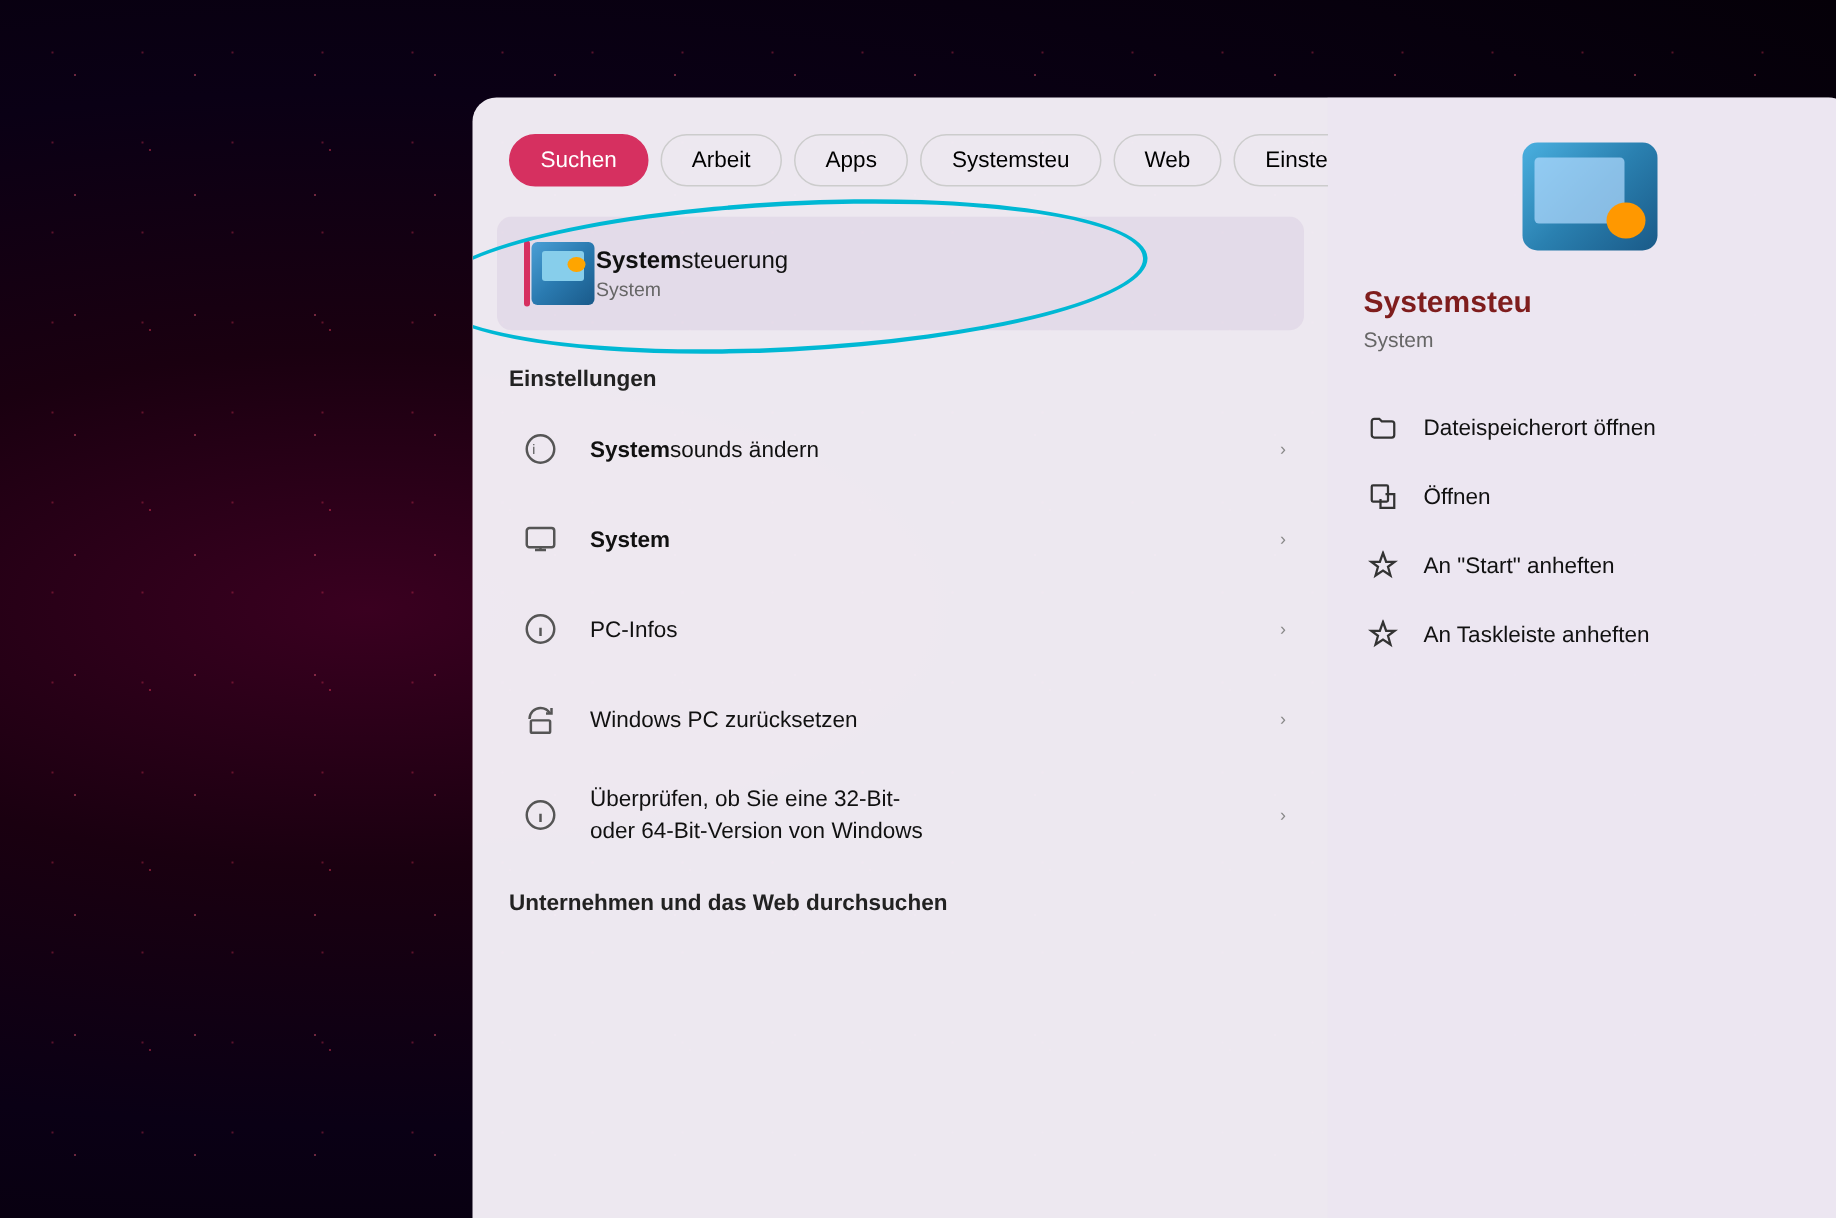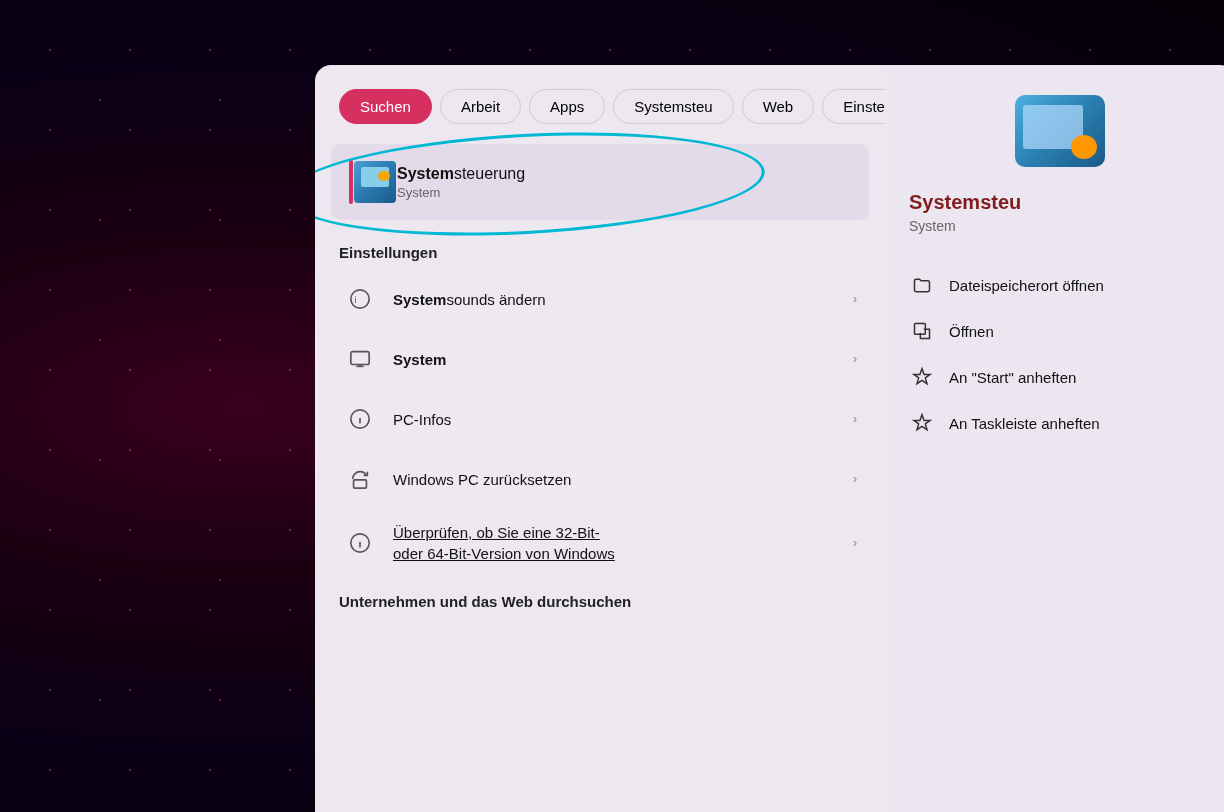--- a/index.html
+++ b/index.html
@@ -231,21 +231,20 @@
       font-size: 12px;
       color: #888;
     }
 
     
     .settings-label-multi {
       font-size: 15px;
       color: #111;
       flex: 1;
       line-height: 1.4;
-      text-decoration: underline;
     }
 
     
     .web-heading {
       font-size: 15px;
       font-weight: 600;
       color: #222;
       padding: 16px 24px 4px 24px;
     }
 

